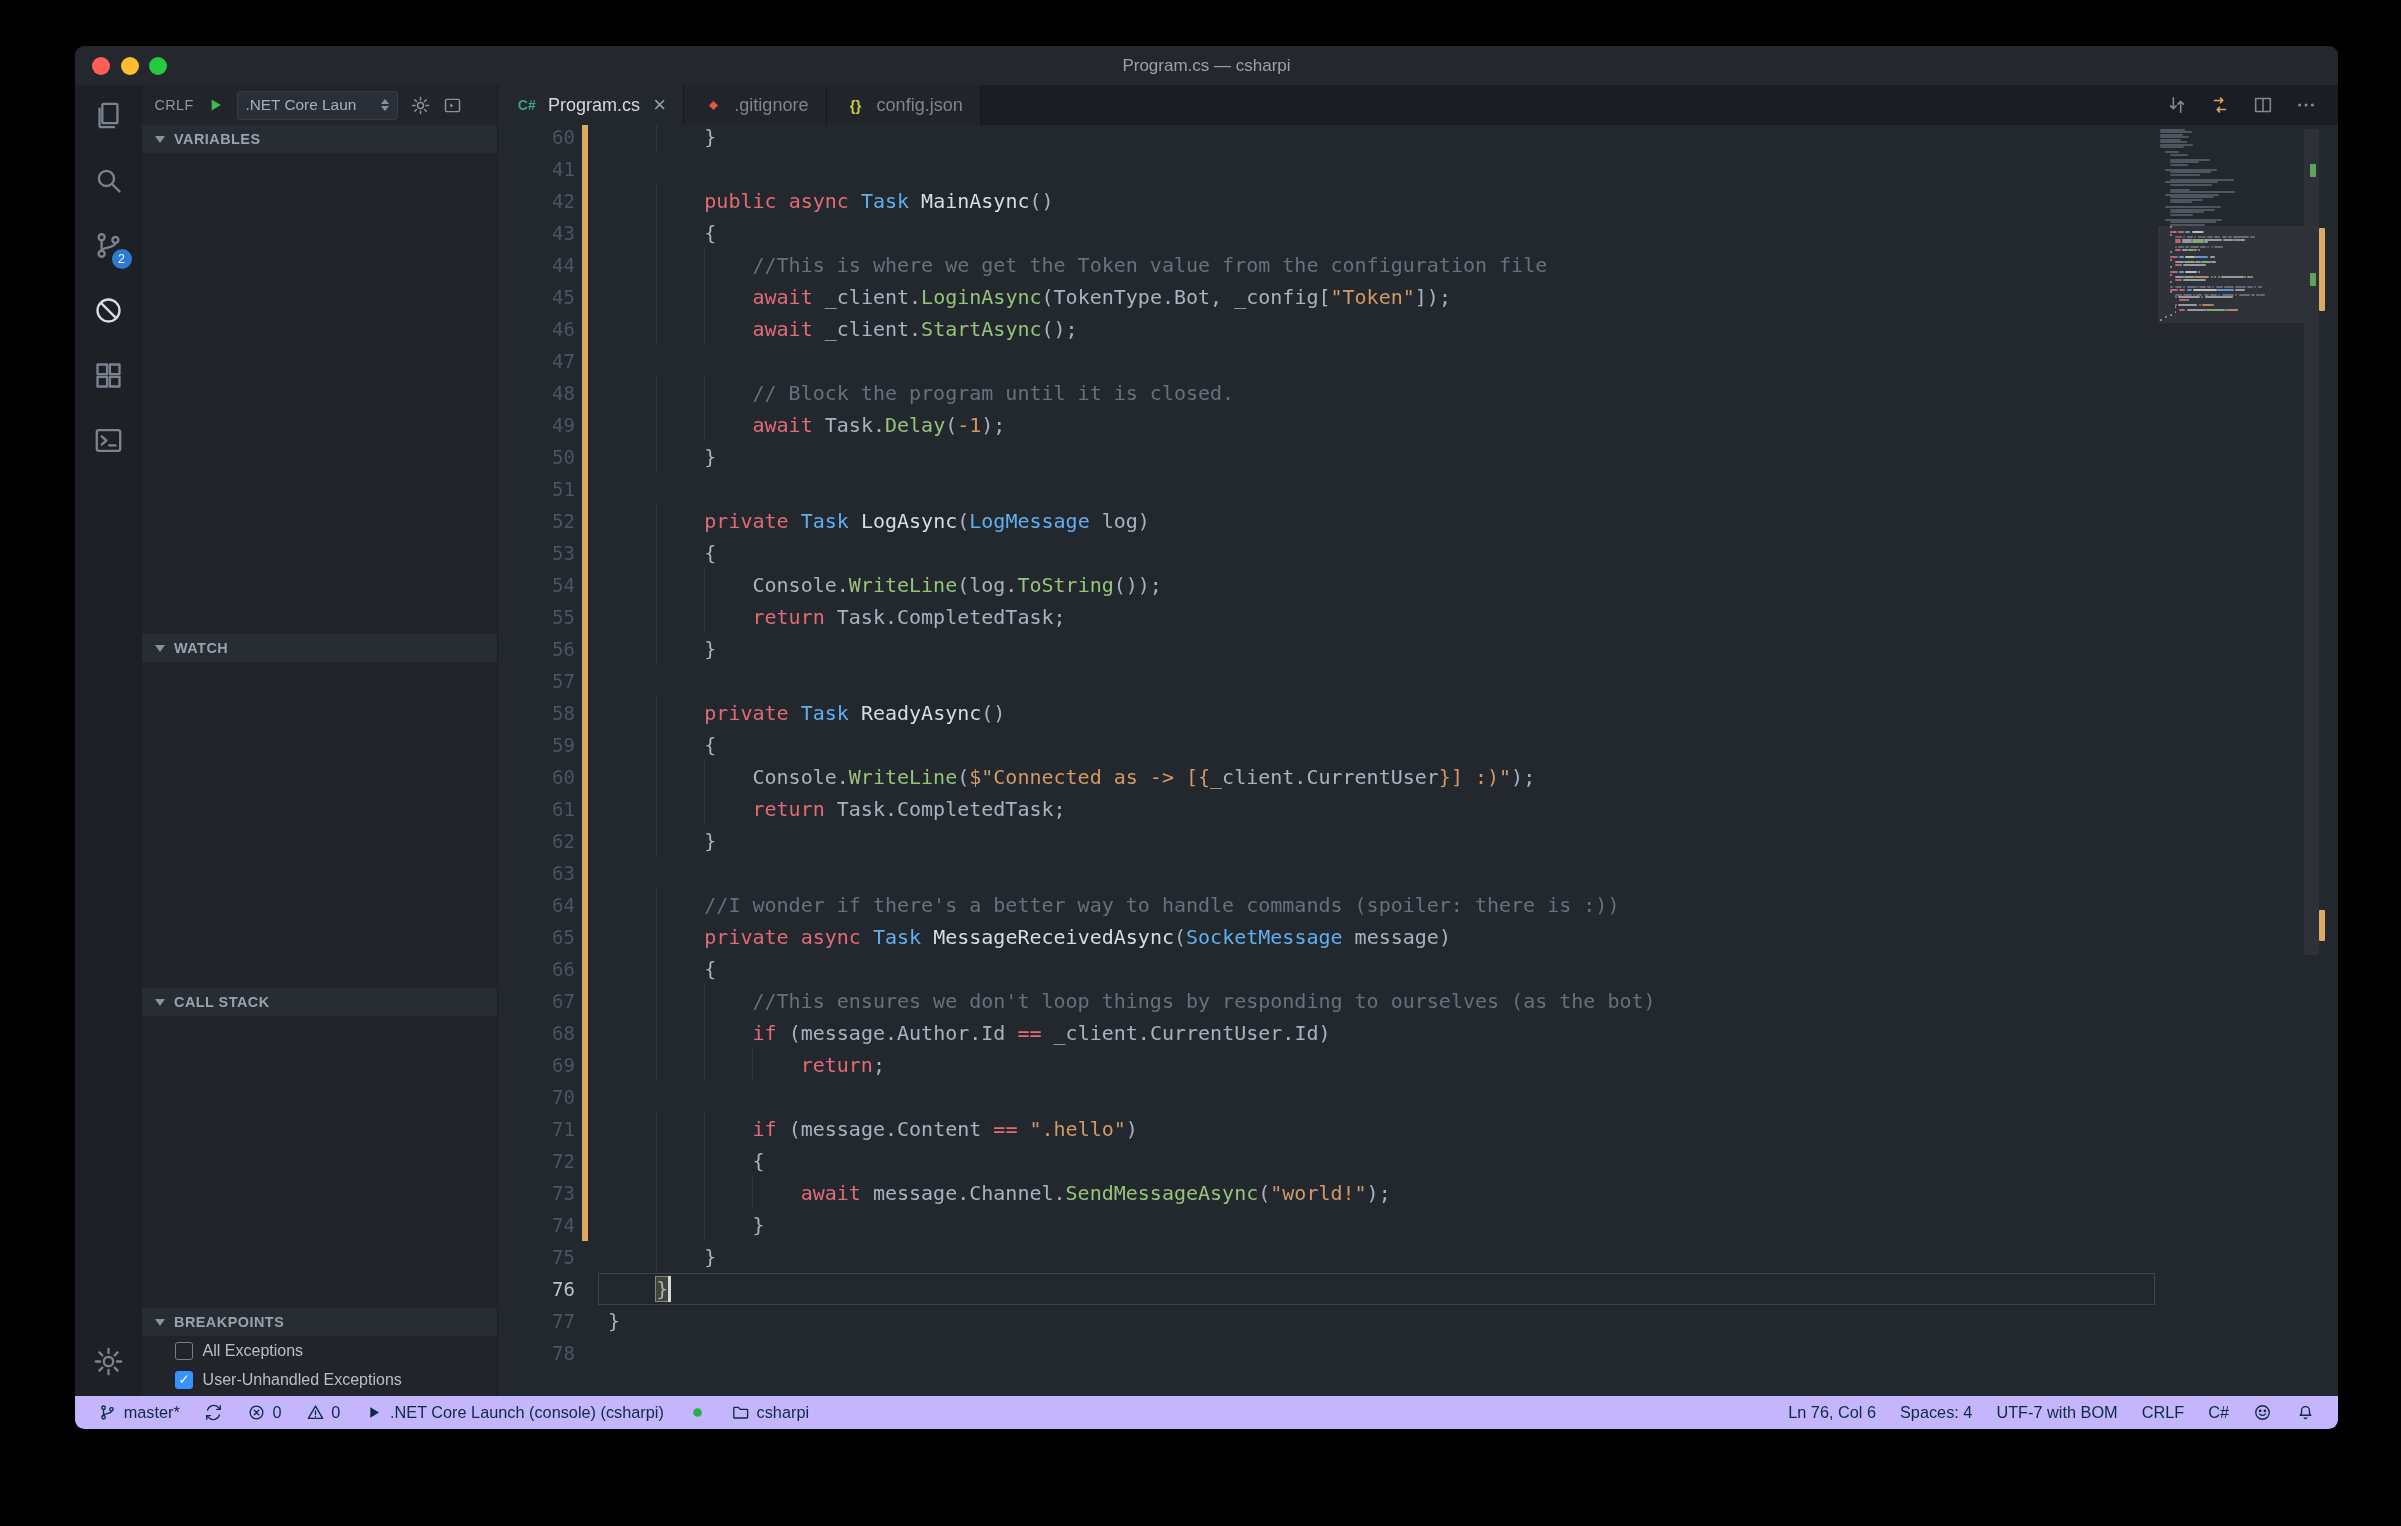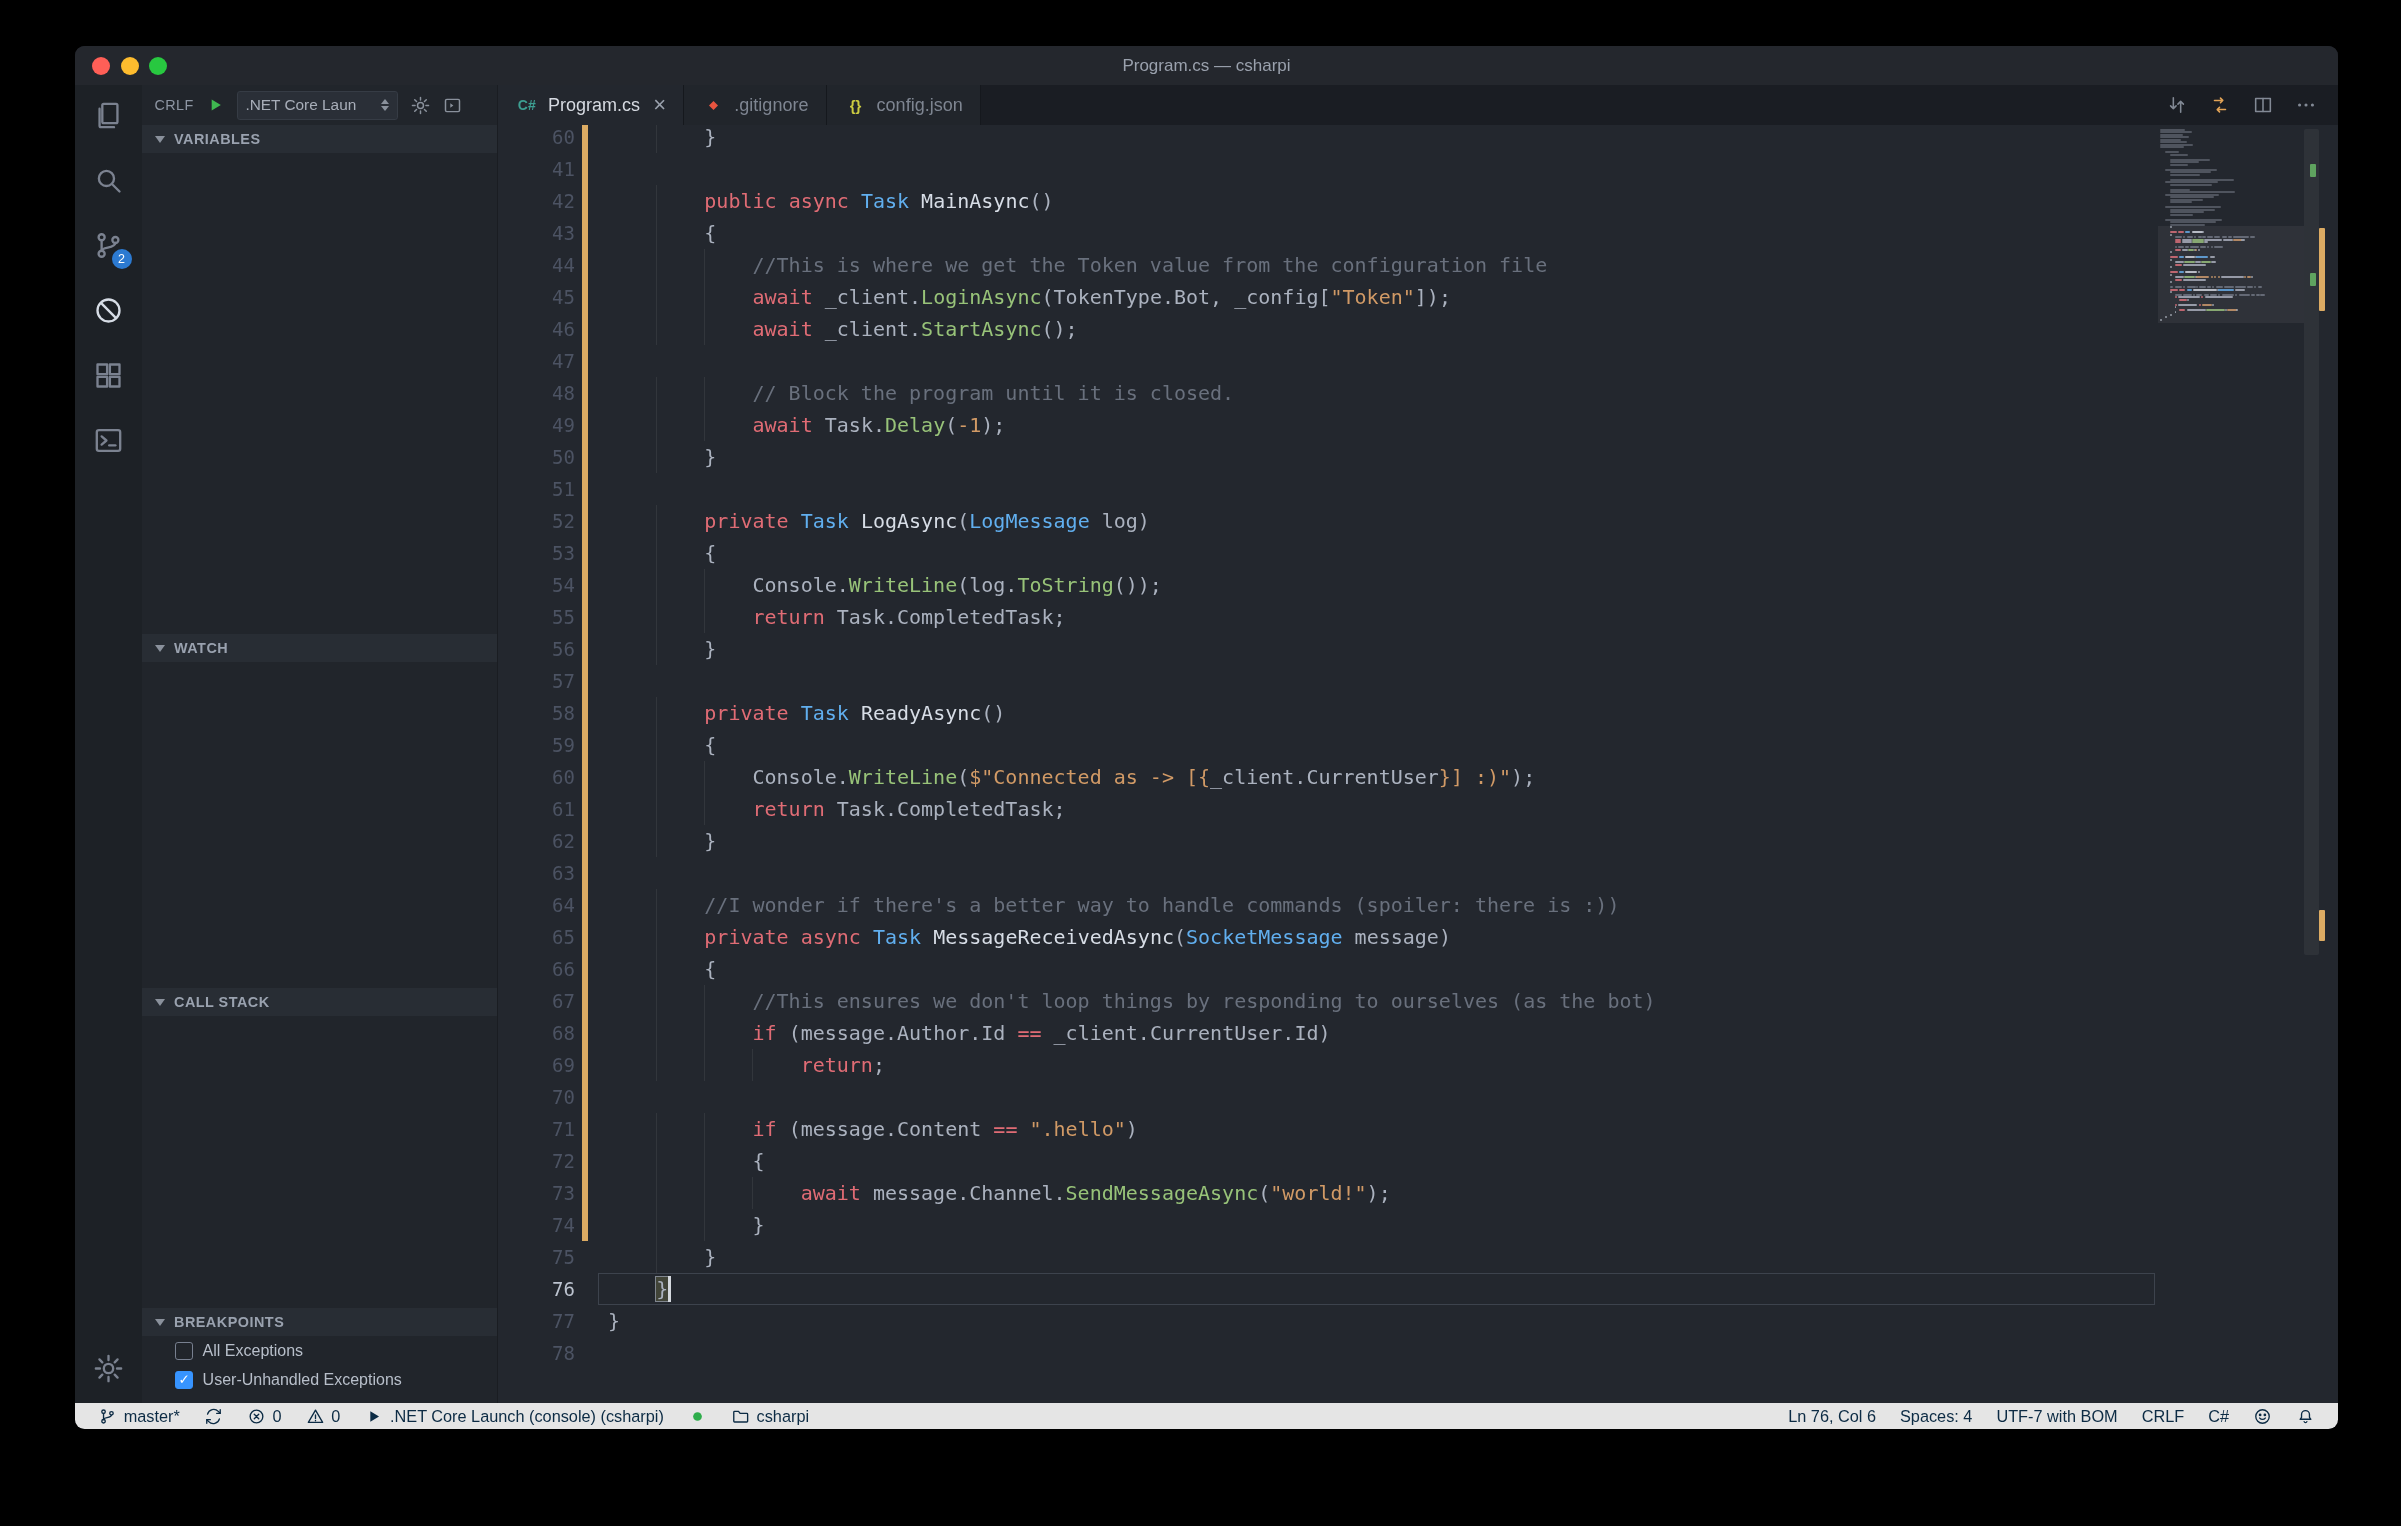--- a/index.html
+++ b/index.html
@@ -83,22 +83,22 @@
   .mm-slider{position:absolute;left:-1.9px;right:-1.9px;background:rgba(255,255,255,.055);}
   .sb-thumb{position:absolute;left:1806px;top:3.8px;width:15.4px;height:826px;background:rgba(255,255,255,.05);border-radius:1.9px;}
   .ruler-mark{position:absolute;width:5.8px;border-radius:1px;}
   .rm-green{background:#5fa35f;left:1812px;}
   .rm-amber{background:#dcab63;left:1821px;}
   .rm1{top:39px;height:13.4px;}
   .rm2{top:148px;height:13.4px;}
   .rm3{top:103px;height:83px;}
   .rm4{top:785px;height:31px;}
   
-  .statusbar{height:26px;flex:none;background:#e5e5e5;color:#0c2b44;display:flex;align-items:center;
-             justify-content:space-between;padding:0 23px;font-size:16.3px;}
+  .statusbar{height:17px;flex:none;background:#c4b5fd;color:#0c2b44;display:flex;align-items:center;
+             justify-content:space-between;padding:8px 23px;font-size:16.3px;}
   .sb-side{display:flex;align-items:center;gap:24px;height:100%;}
   .sb-item{display:flex;align-items:center;gap:6.7px;height:100%;}
   .sb-item .icon{display:flex;}
   .sb-item svg{width:19px;height:19px;}
 </style>
 </head>
 <body>
 
 <div class="stage">
   <div class="window">

